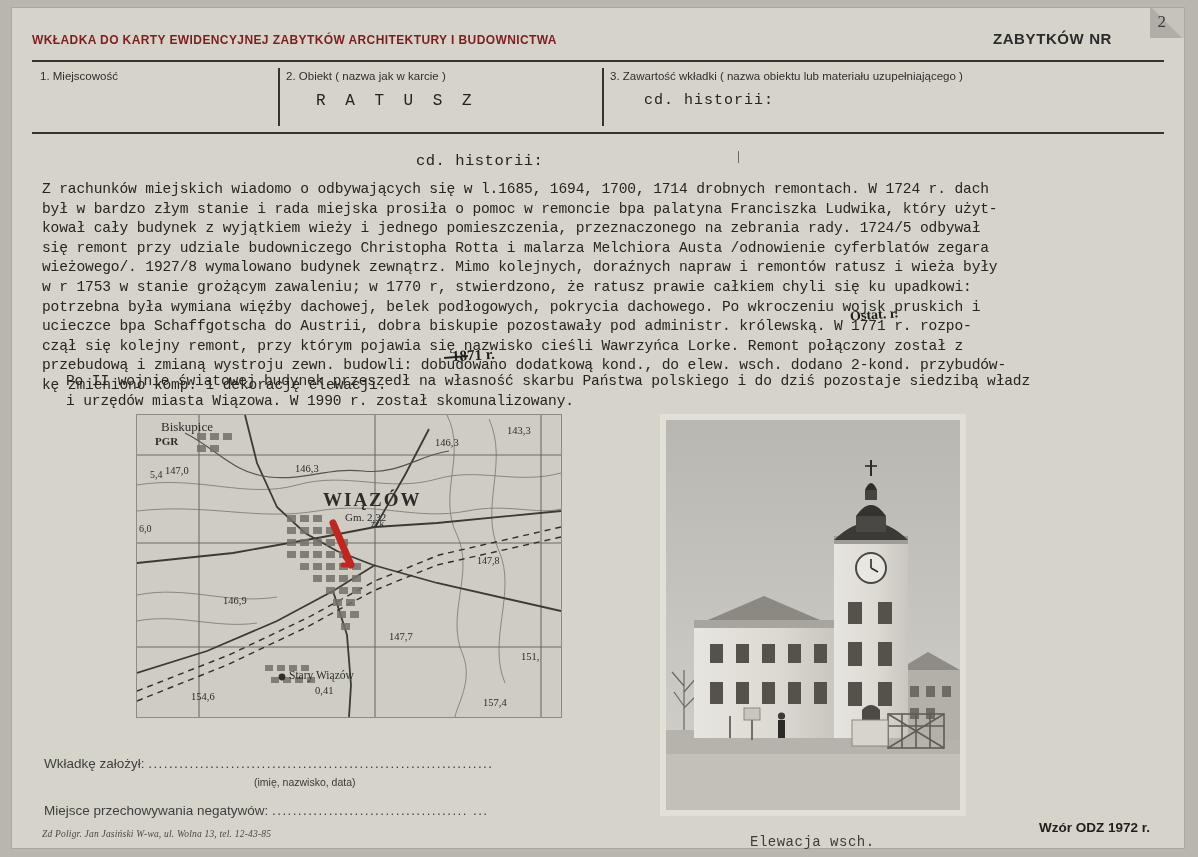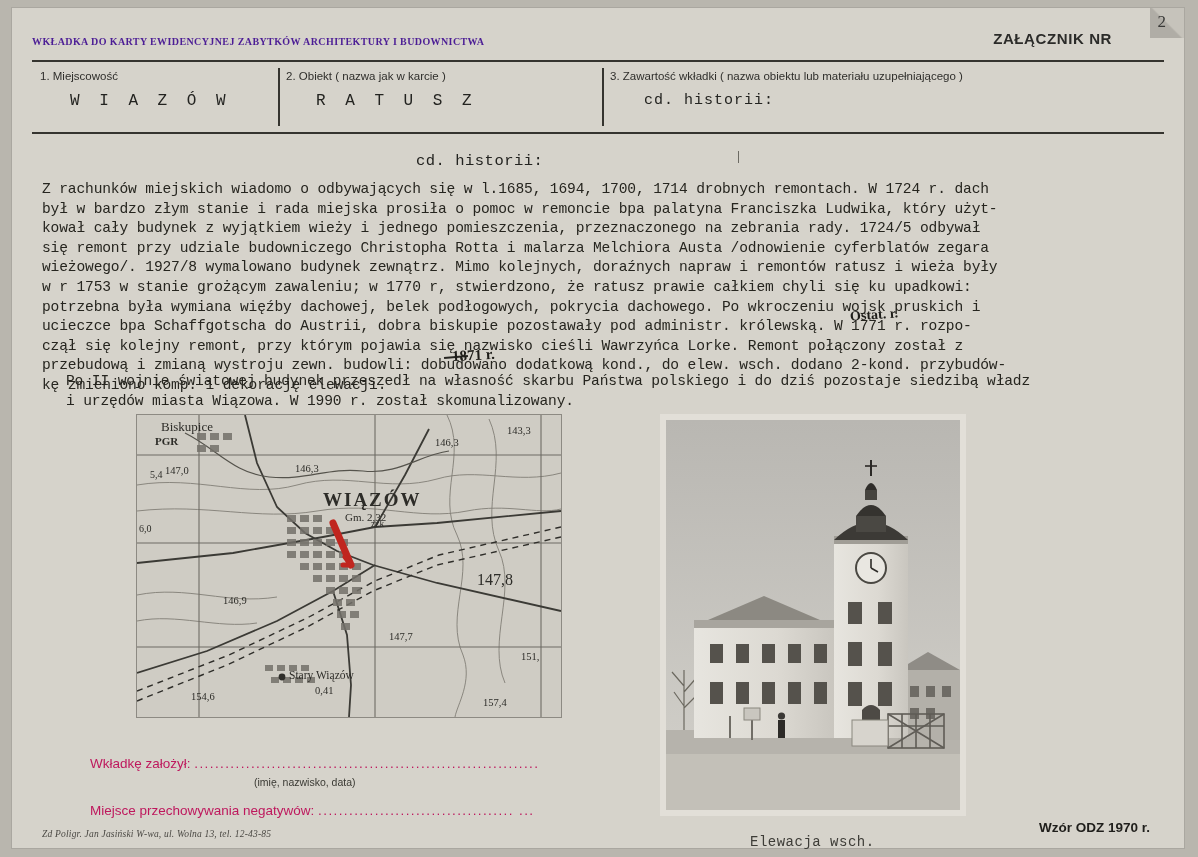--- a/index.html
+++ b/index.html
@@ -27,21 +27,21 @@
     width:34px;height:30px;
     background:linear-gradient(225deg,#c6c3bb 0%,#c6c3bb 48%,#b0ada6 52%,#b0ada6 100%);
   }
 
   
   .hdr{
     position:absolute;left:20px;top:22px;width:1132px;
     display:flex;align-items:flex-end;justify-content:space-between;
   }
   .hdr-title{
-    font-size:10px;letter-spacing:.4px;color:#4c1d95;font-weight:bold;font-family:Liberation Serif, serif;
+    font-size:12px;letter-spacing:.4px;color:#7f1d1d;font-weight:bold;
   }
   .hdr-right{
     font-size:15px;letter-spacing:.6px;color:#2b2b29;font-weight:bold;
     margin-right:52px;
   }
   .rule{
     position:absolute;left:20px;width:1132px;height:2px;background:#35342f;
   }
   .rule.r1{top:52px;}
   .rule.r2{top:124px;}
@@ -132,22 +132,21 @@
   .photo-cap{
     position:absolute;left:738px;top:826px;
     font-family:"Liberation Mono", monospace;
     font-size:14px;color:#3d3c37;letter-spacing:.5px;
   }
 
   
   .bf{
     position:absolute;
     font-family:"Liberation Sans", sans-serif;
-    color:#be185d;
-    margin-left:46px;
+    color:#404040;
   }
   .bf-1{left:32px;top:748px;font-size:13.5px;}
   .bf-2{left:32px;top:795px;font-size:13.5px;}
   .bf-sub{
     position:absolute;left:242px;top:768px;font-size:10.5px;color:#3a3933;
   }
   .dots{letter-spacing:1.4px;}
   .imprint{
     position:absolute;left:30px;top:821px;
     font-family:"Liberation Serif", serif;
@@ -161,30 +160,29 @@
 </head>
 <body>
 
 <div class="sheet">
 
   <div class="corner-fold"></div>
   <div class="page-num">2</div>
 
   <div class="hdr">
     <div class="hdr-title">WKŁADKA DO KARTY EWIDENCYJNEJ ZABYTKÓW ARCHITEKTURY I BUDOWNICTWA</div>
-    <div class="hdr-right">ZAŁĄCZNIK NR</div>
+    <div class="hdr-right">ZABYTKÓW NR</div>
   </div>
 
   <div class="rule r1"></div>
   <div class="rule r2"></div>
 
   <div class="fields">
     <div class="field f1">
       <div class="lbl">1. Miejscowość</div>
-      <div class="val">W I A Z Ó W</div>
     </div>
     <div class="field f2">
       <div class="sep"></div>
       <div class="lbl">2. Obiekt ( nazwa jak w karcie )</div>
       <div class="val">R A T U S Z</div>
     </div>
     <div class="field f3">
       <div class="sep"></div>
       <div class="lbl">3. Zawartość wkładki ( nazwa obiektu lub materiału uzupełniającego )</div>
       <div class="val v3">cd. historii:</div>
@@ -316,21 +314,21 @@
 
     <div class="map-label" style="left:24px;top:4px;font-size:13px;">Biskupice</div>
     <div class="map-label" style="left:18px;top:20px;font-size:11px;font-weight:bold;">PGR</div>
     <div class="map-label" style="left:2px;top:54px;font-size:10px;padding-left:11px;">5,4</div>
     <div class="map-label" style="left:28px;top:50px;font-size:10.5px;">147,0</div>
     <div class="map-label" style="left:158px;top:48px;font-size:10.5px;">146,3</div>
     <div class="map-label" style="left:298px;top:22px;font-size:10.5px;">146,3</div>
     <div class="map-label" style="left:370px;top:10px;font-size:10.5px;">143,3</div>
     <div class="map-label" style="left:2px;top:108px;font-size:10px;">6,0</div>
     <div class="map-label" style="left:234px;top:104px;font-size:9.5px;">zzk</div>
-    <div class="map-label" style="left:340px;top:156px;font-size:16px;">147,8</div>
+    <div class="map-label" style="left:340px;top:140px;font-size:10px;">147,8</div>
     <div class="map-label" style="left:86px;top:180px;font-size:10.5px;">146,9</div>
     <div class="map-label" style="left:252px;top:216px;font-size:10.5px;text-align:right;">147,7</div>
     <div class="map-label" style="left:384px;top:236px;font-size:10.5px;">151,</div>
     <div class="map-label" style="left:152px;top:254px;font-size:11.5px;">Stary Wiązów</div>
     <div class="map-label" style="left:178px;top:270px;font-size:10.5px;">0,41</div>
     <div class="map-label" style="left:54px;top:276px;font-size:10.5px;">154,6</div>
     <div class="map-label" style="left:346px;top:282px;font-size:10.5px;">157,4</div>
   </div>
 
   <div class="photo">
@@ -430,15 +428,15 @@
   <div class="bf bf-1">
     <span>Wkładkę założył: </span><span class="dots">...................................................................</span>
   </div>
   <div class="bf-sub">(imię, nazwisko, data)</div>
 
   <div class="bf bf-2">
     <span>Miejsce przechowywania negatywów: </span><span class="dots">...................................... ...</span>
   </div>
 
   <div class="imprint">Zd Poligr. Jan Jasiński W-wa, ul. Wolna 13, tel. 12-43-85</div>
-  <div class="wzor">Wzór ODZ 1970 r.</div>
+  <div class="wzor">Wzór ODZ 1972 r.</div>
 
 </div>
 
 </body></html>

